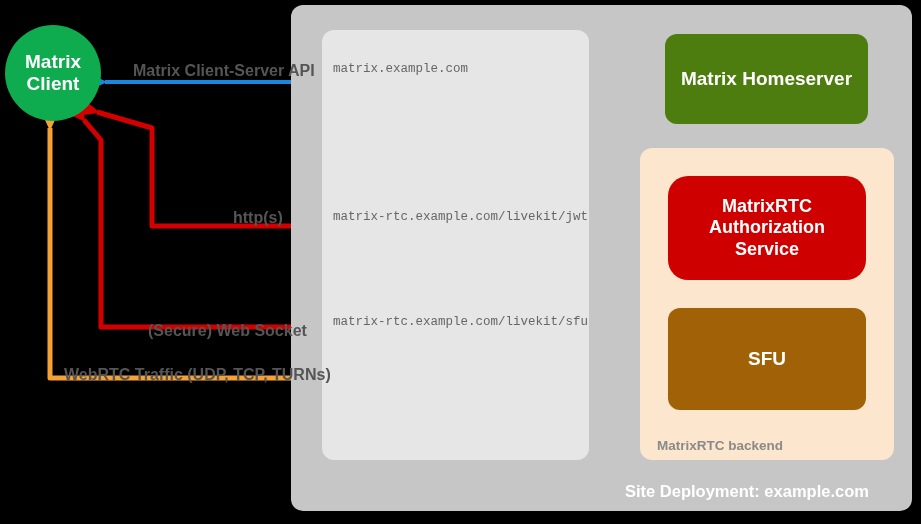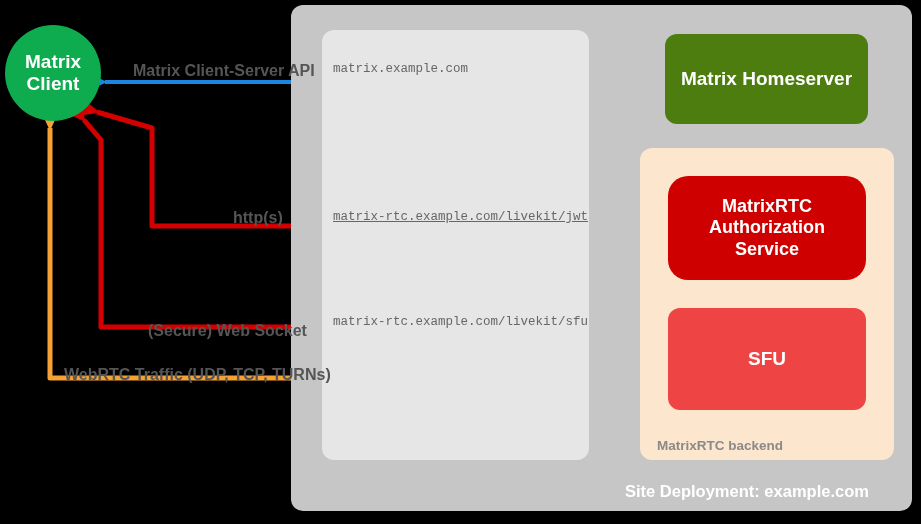--- a/index.html
+++ b/index.html
@@ -10,21 +10,21 @@
   .node{position:absolute;display:flex;align-items:center;justify-content:center;
         text-align:center;color:#fff;font-weight:bold;line-height:1.18;}
 
   #client{left:5px;top:25px;width:96px;height:96px;border-radius:50%;
           background:#0eab4f;font-size:19px;z-index:6;}
   #homeserver{left:665px;top:34px;width:203px;height:90px;border-radius:12px;
           background:#4d7c0f;font-size:19px;z-index:6;}
   #authsvc{left:668px;top:176px;width:198px;height:104px;border-radius:20px;
           background:#cf0000;font-size:18px;z-index:6;}
   #sfu{left:668px;top:308px;width:198px;height:102px;border-radius:12px;
-          background:#ef4444;font-size:19px;z-index:6;}
+          background:#a16207;font-size:19px;z-index:6;}
 
   #outer{position:absolute;left:291px;top:5px;width:621px;height:506px;
          border-radius:12px;background:#c6c6c6;z-index:1;}
   #webrouting{position:absolute;left:322px;top:30px;width:267px;height:430px;
          border-radius:12px;background:#e6e6e6;z-index:2;}
   #rtcbackend{position:absolute;left:640px;top:148px;width:254px;height:312px;
          border-radius:12px;background:#fce6cd;z-index:2;}
 
   .grouplabel{position:absolute;font-size:13.5px;font-weight:bold;color:#8a8a8a;z-index:5;}
   #lbl-web{left:339px;top:438px;}
@@ -34,21 +34,21 @@
   .conn{position:absolute;font-size:16px;font-weight:bold;color:#555;z-index:5;
         white-space:nowrap;}
   #c-csapi{left:133px;top:62px;}
   #c-http{left:233px;top:209px;}
   #c-ws{left:148px;top:314px;margin-top:8px;}
   #c-webrtc{left:64px;top:366px;}
 
   .ep{position:absolute;font-family:"Liberation Mono",monospace;font-size:12.5px;
       color:#666;z-index:5;white-space:nowrap;}
   #e-matrix{left:333px;top:62px;}
-  #e-jwt{left:333px;top:210px;text-decoration:underline;}
+  #e-jwt{left:333px;top:210px;}
   #e-sfu{left:333px;top:315px;}
 </style>
 </head>
 <body>
 
 <div id="stage">
 
   <div id="outer"></div>
   <div id="webrouting"></div>
   <div id="rtcbackend"></div>

